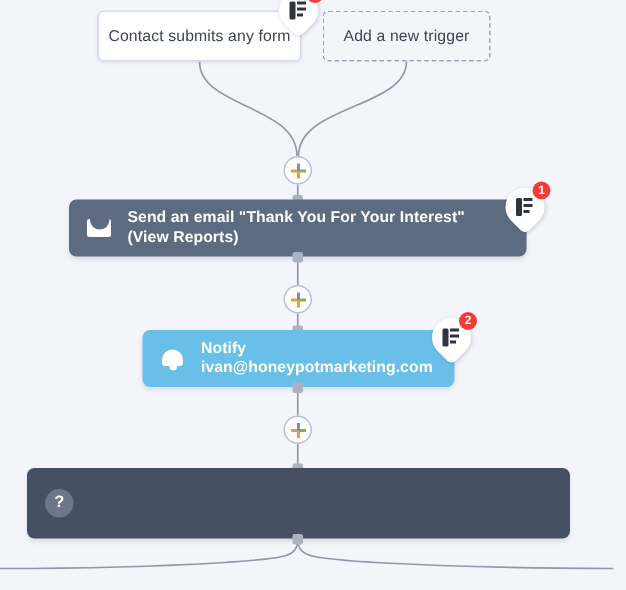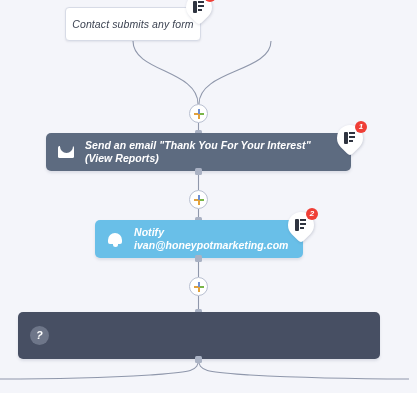--- a/index.html
+++ b/index.html
@@ -12,21 +12,20 @@
     background: #f4f5fa;
     font-family: "Liberation Sans", sans-serif;
     overflow: hidden;
     position: relative;
   }
   #canvas {
     position: relative;
     width: 409px;
     height: 393px;
     overflow: hidden;
-    font-style: italic;
   }
   #wires {
     position: absolute;
     left: 0;
     top: 0;
     width: 417px;
     height: 393px;
     pointer-events: none;
   }
 
@@ -249,20 +248,23 @@
 
       <path d="M198.5,359 C198.5,372 190,372 150,375 C100,378 40,379 0,379"></path>
       <path d="M198.5,359 C198.5,372 208,372 250,375 C305,378 380,379 417,379"></path>
     </g>
   </svg>
 
   <div class="trigger solid" id="trigger-form">
     <span>Contact submits any form</span>
   </div>
 
+  <div class="trigger dashed" id="trigger-add">
+    <span>Add a new trigger</span>
+  </div>
 
   <div class="pin" id="pin-trigger">
     <div class="pin-bubble"></div>
     <div class="pin-glyph">
       <i class="g1"></i>
         <i class="g2"></i>
         <i class="g3"></i>
         <i class="g4"></i>
     </div>
     <div class="pin-badge">2</div>

